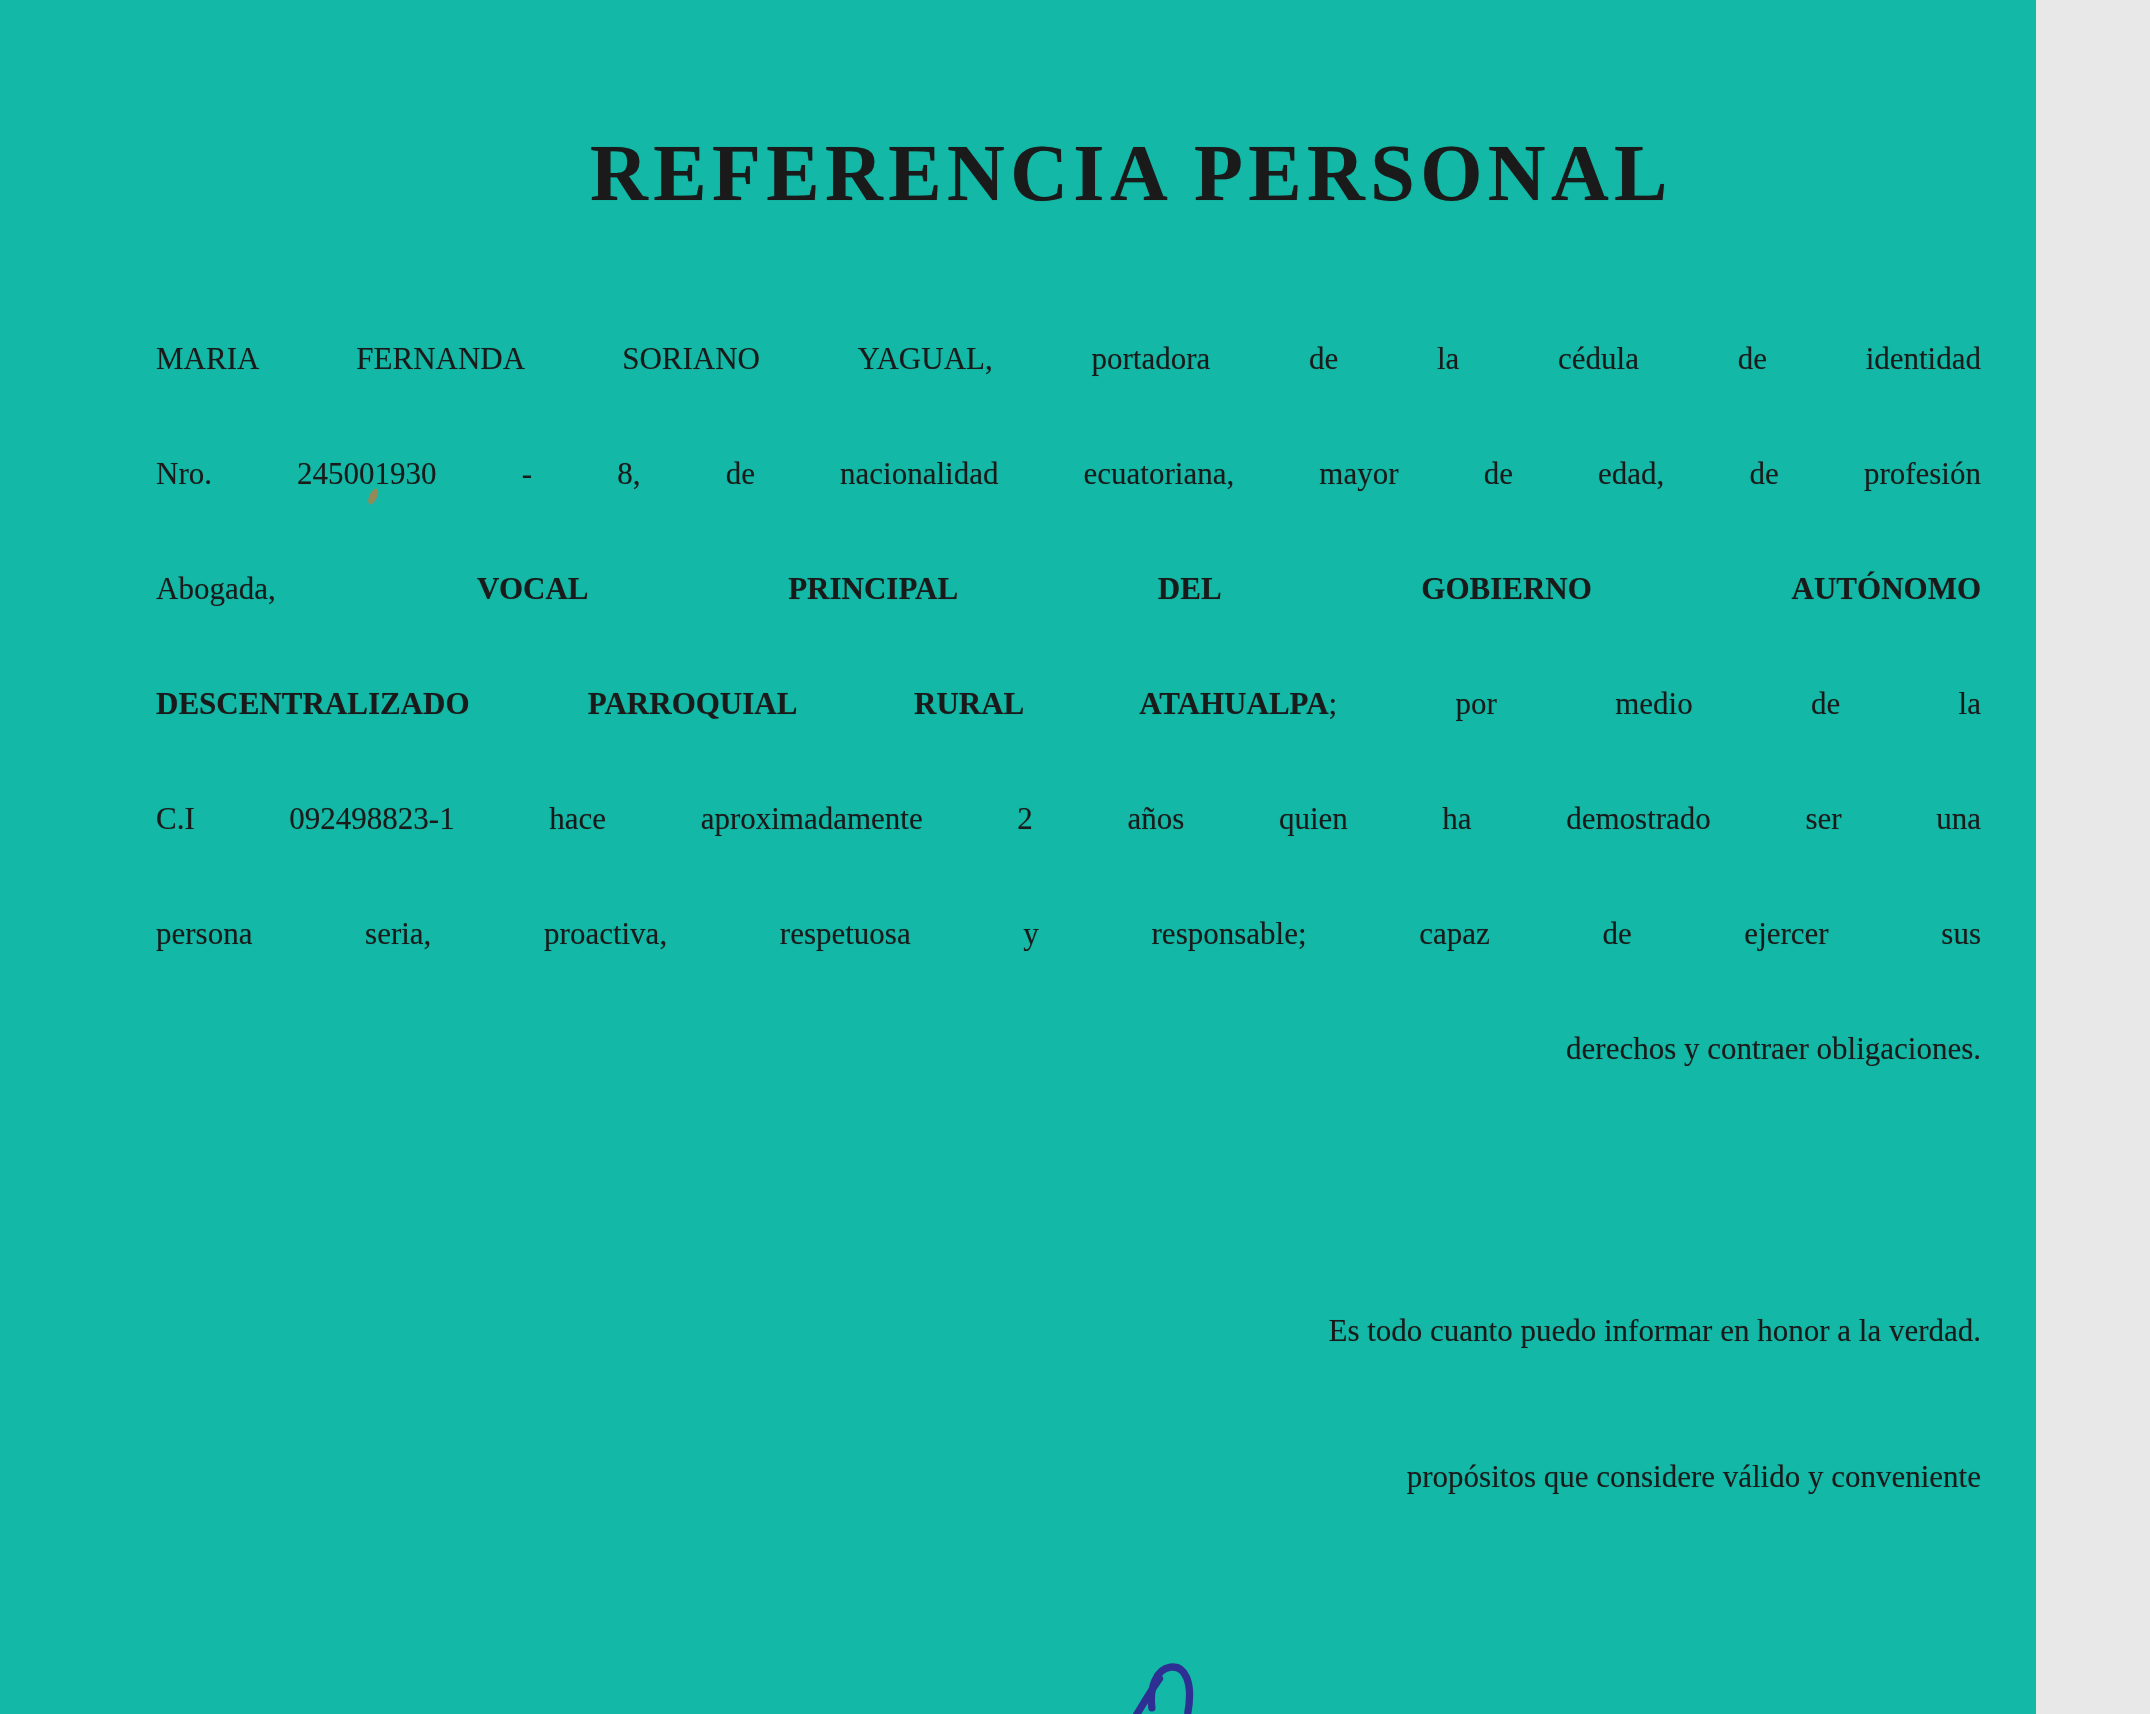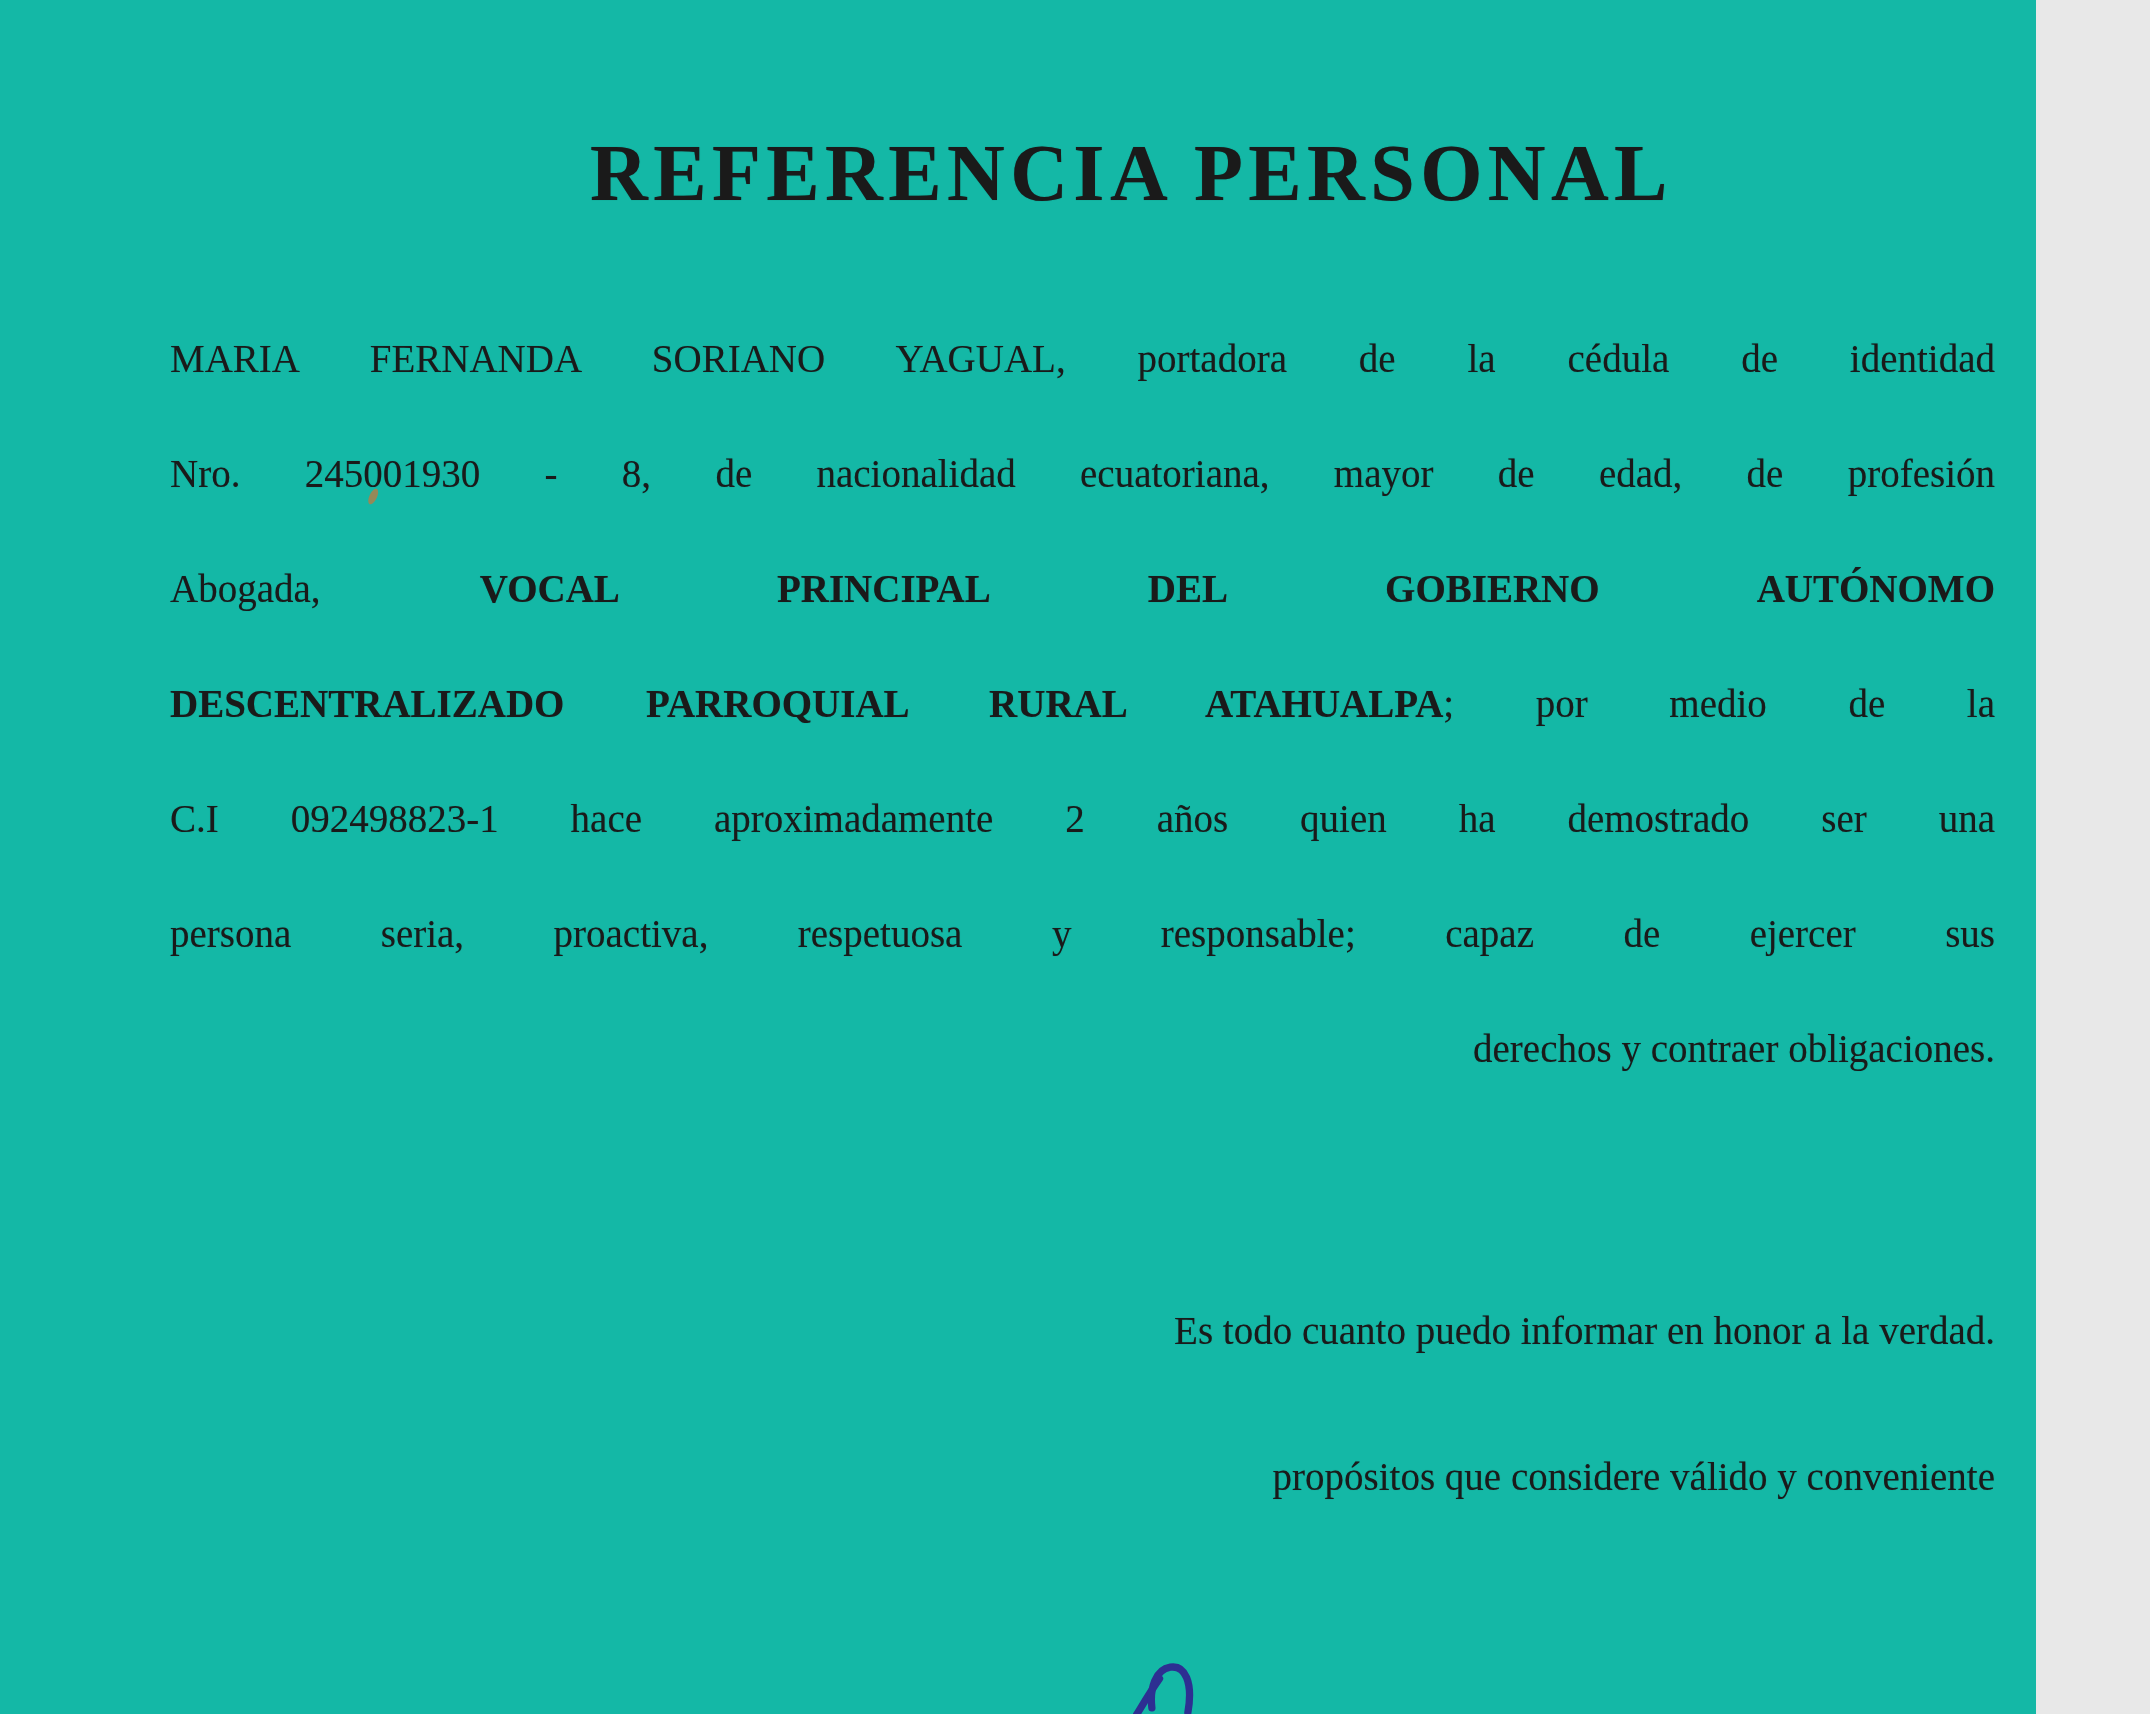--- a/index.html
+++ b/index.html
@@ -12,22 +12,22 @@
     color:#1a1a1a;
   }
   .title{
     position:absolute;top:133px;left:112px;width:2039px;
     margin:0;text-align:center;
     font-size:80px;font-weight:700;letter-spacing:5.4px;line-height:1;
     white-space:nowrap;
     text-shadow:0 0 0.8px rgba(20,20,20,.45);
   }
   .para{
-    position:absolute;left:170px;width:1825px;
-    font-size:39px;line-height:115px;
+    position:absolute;left:156px;width:1825px;
+    font-size:31px;line-height:115px;
     text-shadow:0 0 0.8px rgba(20,20,20,.35);
   }
   .p1{top:301px;}
   .p2{top:1273px;}
   .p3{top:1419px;}
   .line{text-align:right;}
   .line.just{text-align:justify;text-align-last:justify;}
   .b{font-weight:700;margin-top:48px;}
   .signature{position:absolute;left:1112px;top:1657px;width:138px;height:58px;}
   .speck{position:absolute;left:364px;top:485px;width:18.4px;height:23px;opacity:.75;}

